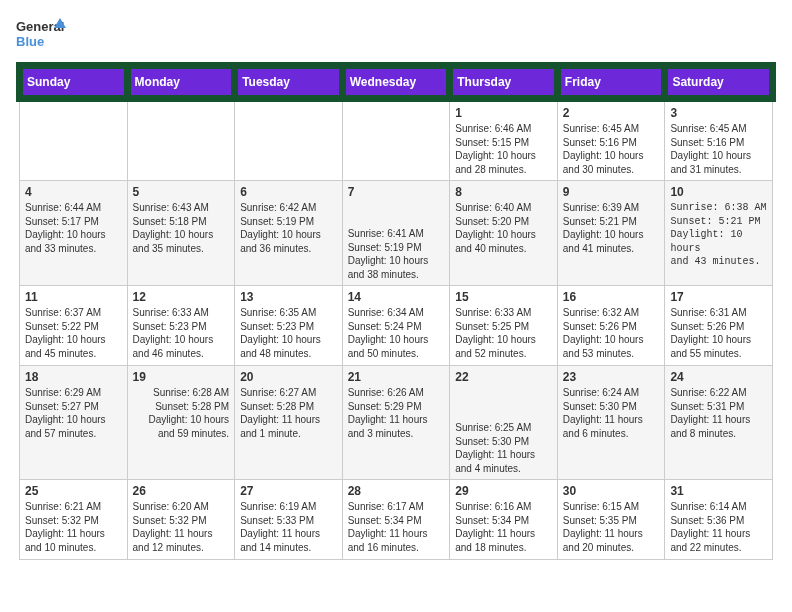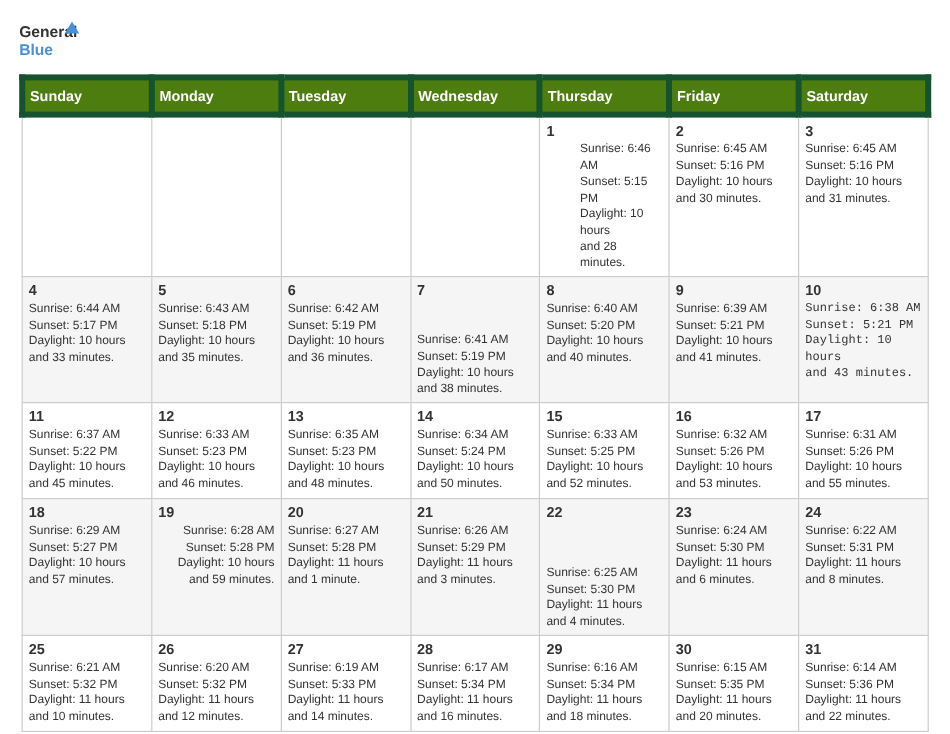--- a/index.html
+++ b/index.html
@@ -33,26 +33,26 @@
       font-size: 15px;
       color: #555;
       margin-top: 2px;
     }
     table {
       width: 100%;
       border-collapse: collapse;
       table-layout: fixed;
     }
     thead tr th {
-      background-color: #4d7c0f;
+      background-color: #6d28d9;
       color: #fff;
       font-size: 12px;
       font-weight: bold;
       padding: 6px 4px;
-      border: 5px solid #14532d;
+      border: 7px solid #14532d;
       text-align: left;
     }
     tbody tr td {
       border: 1px solid #ccc;
       vertical-align: top;
       padding: 4px 5px;
       height: 80px;
       background: #fff;
       font-size: 10.5px;
       color: #333;
@@ -105,21 +105,21 @@
       </tr>
   </thead>
   <tbody id="calendar-body">
   <tr>
         <td class="empty-cell"></td>
         <td class="empty-cell"></td>
         <td class="empty-cell"></td>
         <td class="empty-cell"></td>
         <td>
           <span class="day-number">1</span>
-          <div class="cell-content" style="white-space: pre-line; margin-left: 28px;">Sunrise: 6:46 AM
+          <div class="cell-content" style="white-space: pre-line;">Sunrise: 6:46 AM
 Sunset: 5:15 PM
 Daylight: 10 hours
 and 28 minutes.</div>
         </td>
         <td>
           <span class="day-number">2</span>
           <div class="cell-content" style="white-space: pre-line;">Sunrise: 6:45 AM
 Sunset: 5:16 PM
 Daylight: 10 hours
 and 30 minutes.</div>

